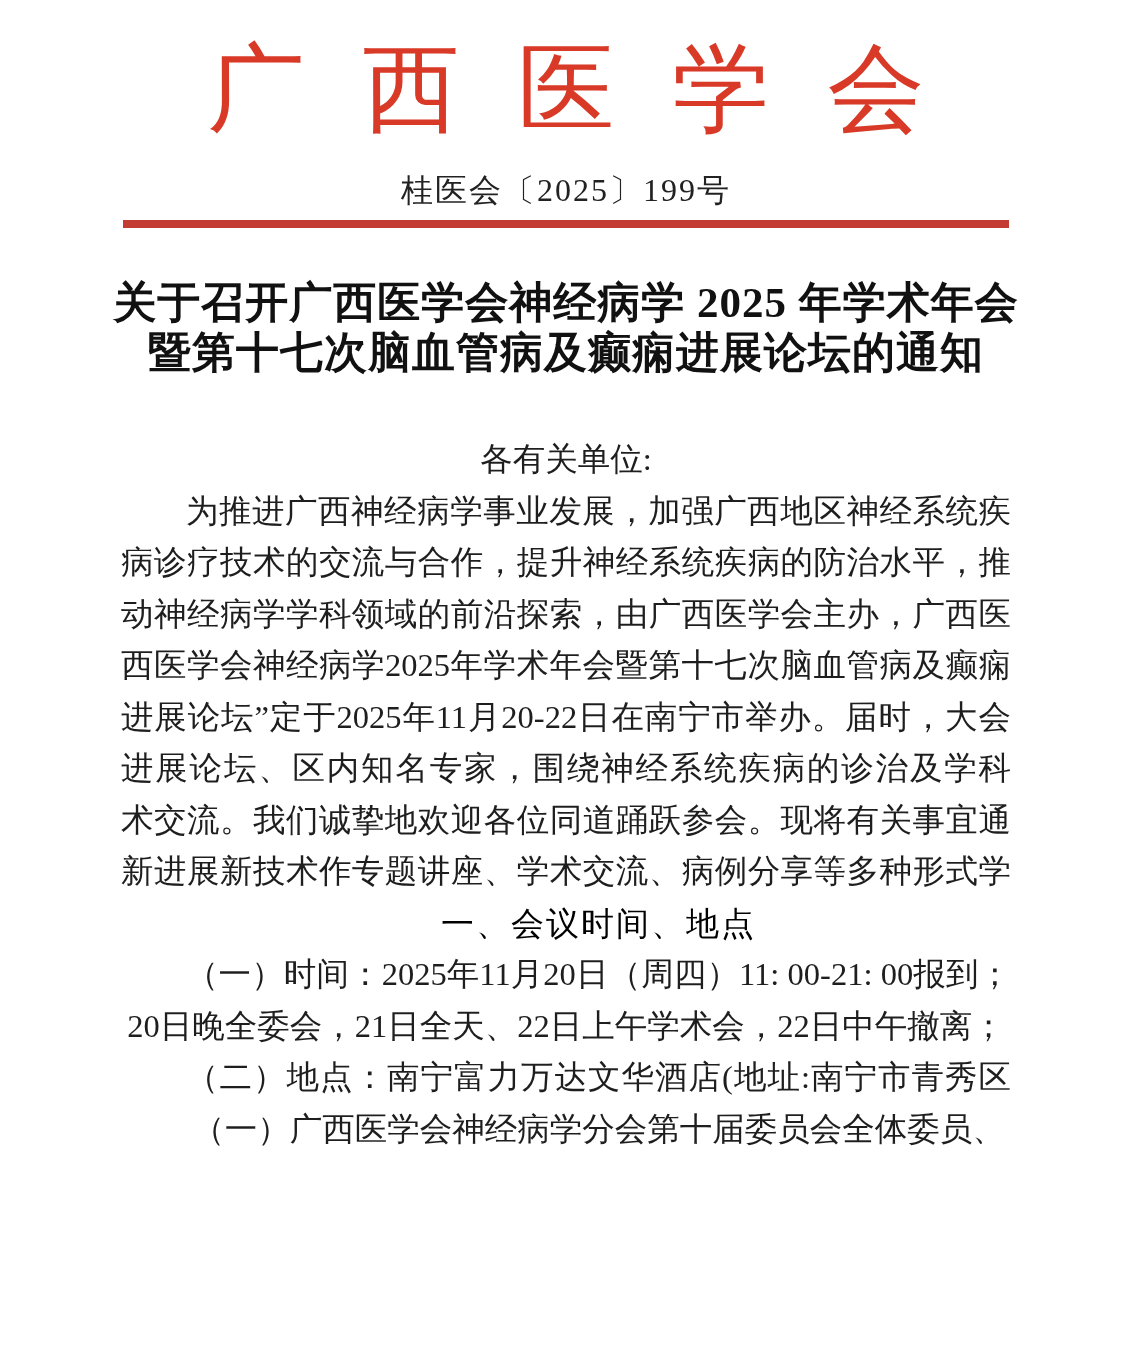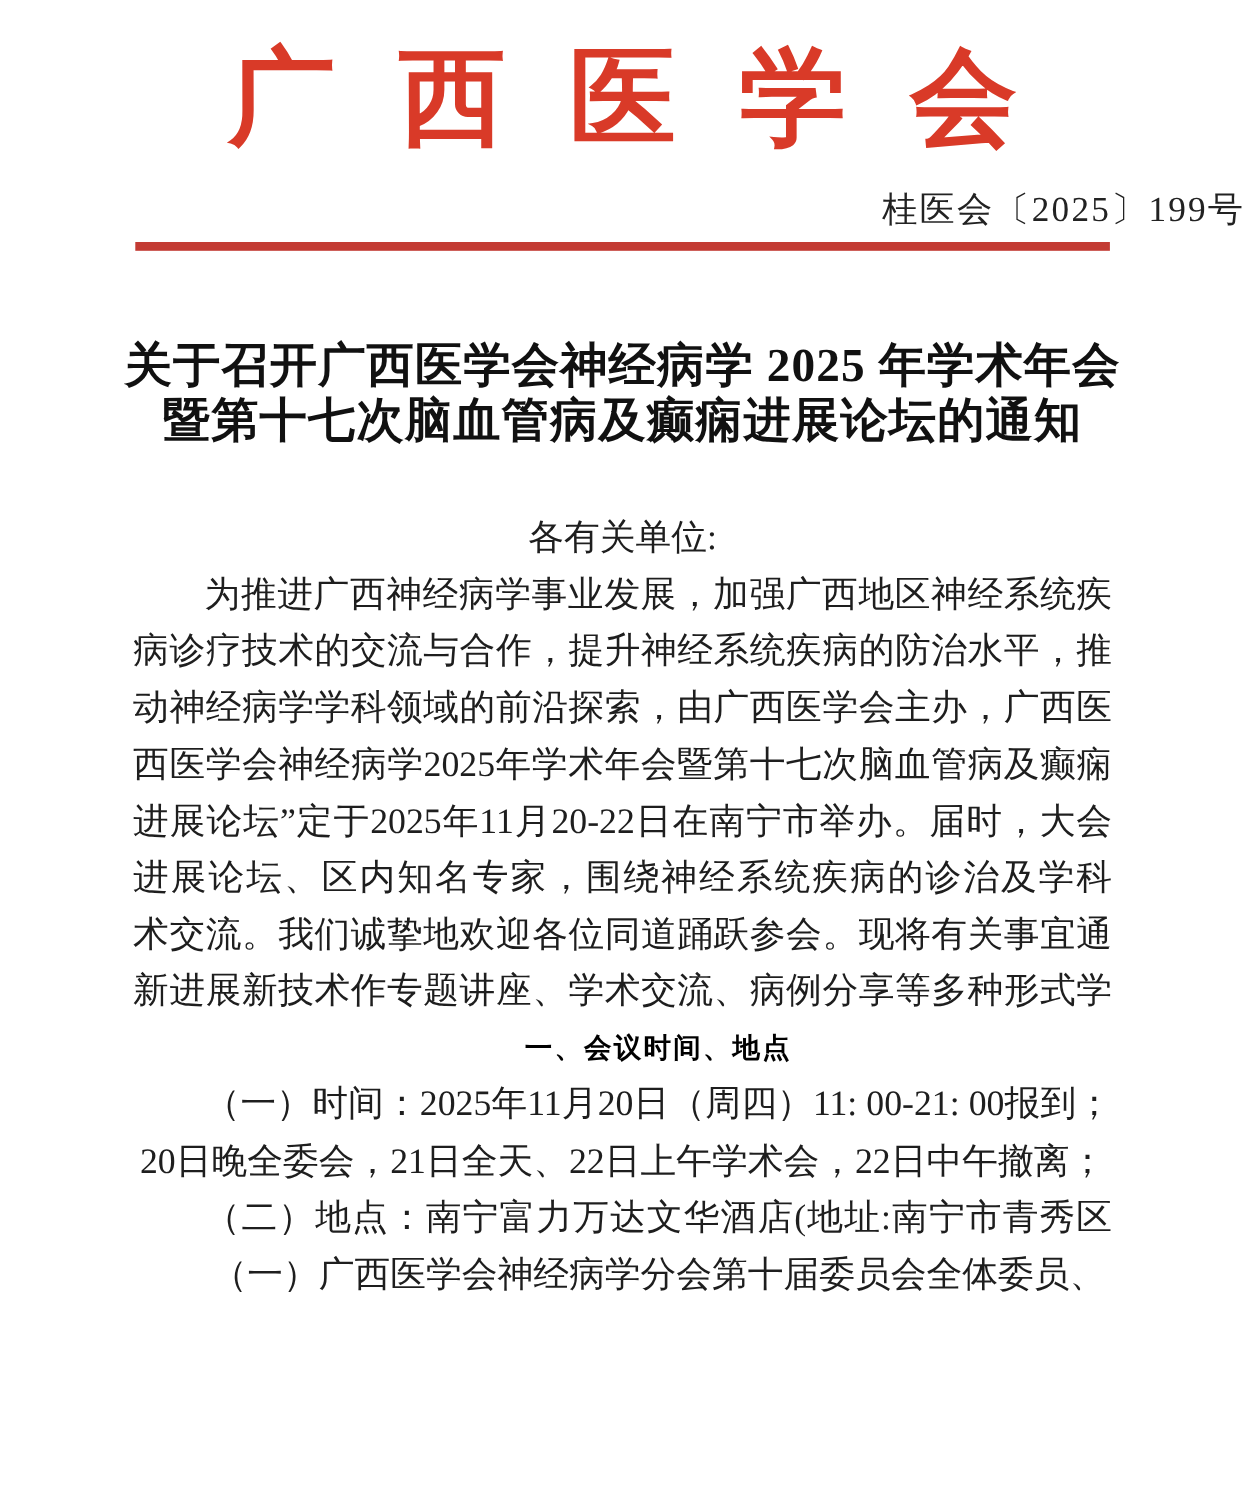--- a/index.html
+++ b/index.html
@@ -8,40 +8,40 @@
     width:1132px; height:1353px;
     margin:0 auto;
     background:#ffffff;
     overflow:hidden;
     font-family:"Liberation Serif","DejaVu Serif",serif;
   }
   .org-name {
     margin-top:40px;
     text-align:center;
     font-size:97px;
-    font-weight:bold;
+    font-weight:normal;
     line-height:100px;
     letter-spacing:58px;
     padding-left:58px;
     white-space:nowrap;
   }
   .doc-number {
     margin-top:32px;
-    text-align:right;
+    text-align:center;
     font-size:32px;
     line-height:36px;
     letter-spacing:2px;
     color:#222222;
   }
   .red-rule {
     width:886px; height:8px;
     margin:12px auto 0 auto;
   }
   .notice-title {
-    margin-top:80px;
+    margin-top:50px;
     text-align:center;
     font-weight:bold;
     font-size:43px;
     line-height:50px;
     color:#111111;
     letter-spacing:1px;
   }
   .doc-body {
     width:890px;
     margin:56px auto 0 auto;
@@ -53,22 +53,22 @@
     white-space:nowrap;
     text-align:center;
   }
   .jl {
     text-align:justify;
     text-align-last:justify;
   }
   .ind { padding-left:65px; }
   .hd {
     font-family:"Liberation Sans","DejaVu Sans",sans-serif;
-    font-weight:bold;
-    font-size:25px;
+    font-weight:normal;
+    font-size:33px;
     color:#000000;
     letter-spacing:2px;
   }
 </style>
 </head>
 <body>
 
 <div class="page" style="background: rgb(255, 255, 255);">
 
   <div class="org-name" id="orgName" style="color: rgb(217, 58, 40);">广西医学会</div>

